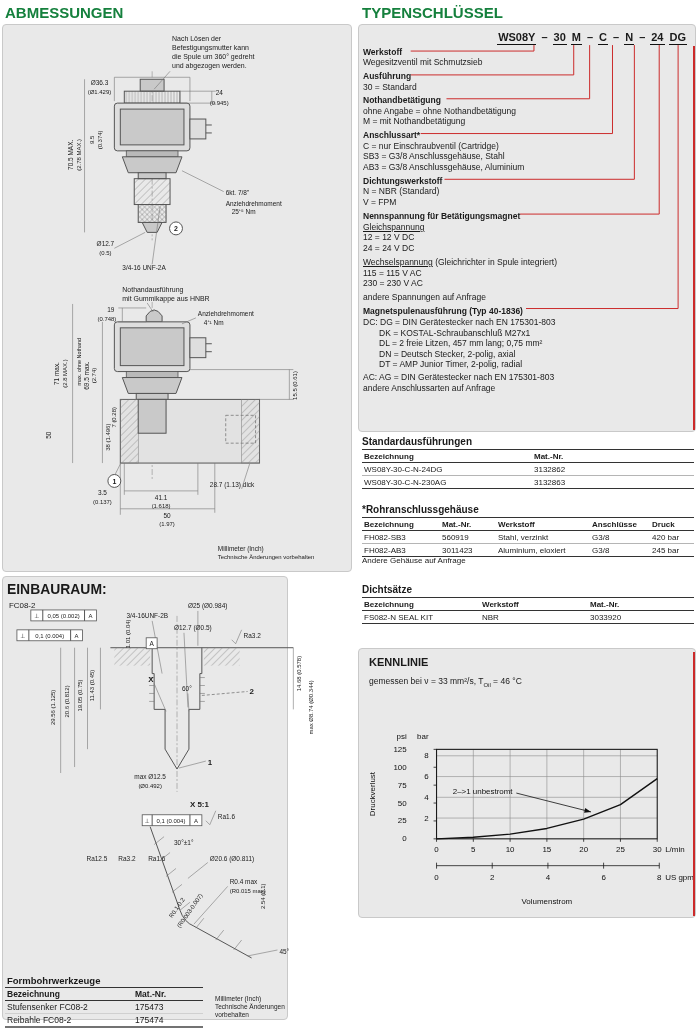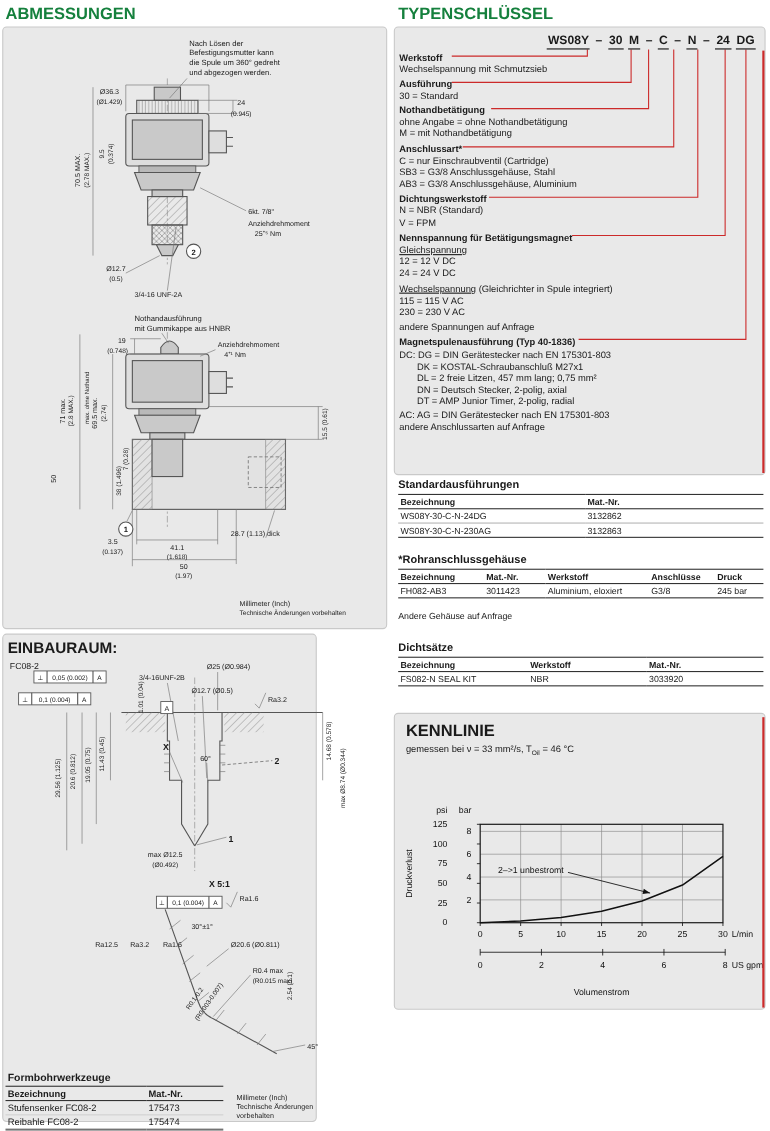--- a/index.html
+++ b/index.html
@@ -24,21 +24,21 @@
   .redline{stroke:#cc2a2a;stroke-width:1;fill:none;}
   .red-edge{position:absolute;width:2px;background:#cc2a2a;}
   
   .dtable{position:absolute;border-collapse:collapse;font-size:8px;table-layout:fixed;background:transparent;}
   .dtable th{font-weight:bold;text-align:left;border-top:1px solid #333;border-bottom:1px solid #333;padding:2px 2px 1px 2px;white-space:nowrap;overflow:hidden;}
   .dtable td{border-bottom:1px solid #b5b5b5;padding:2px 2px 1px 2px;white-space:nowrap;overflow:hidden;margin-top:33px;}
   .dtable tr:last-child td{border-bottom:1px solid #333;}
   .fbtable{position:absolute;border-collapse:collapse;font-size:8.5px;table-layout:fixed;}
   .fbtable th{font-weight:bold;text-align:left;border-top:1px solid #333;border-bottom:1px solid #333;padding:1px 2px;white-space:nowrap;}
   .fbtable td{padding:1px 2px;white-space:nowrap;border-bottom:1px solid #d0d0d0;}
-  .fbtable tr:last-child td{border-bottom:2px solid #737373;}
+  .fbtable tr:last-child td{border-bottom:6px solid #737373;}
   
   .kenn-sub{position:absolute;left:10px;top:27px;font-size:8.5px;}
   .kenn-sub .sub{font-size:6px;vertical-align:sub;}
   .cgrid{stroke:#8a8a8a;stroke-width:0.6;}
   .cframe{fill:none;stroke:#1a1a1a;stroke-width:1.1;}
   .caxis{stroke:#1a1a1a;stroke-width:0.8;}
   .ctick{font-size:8px;fill:#111;font-family:"Liberation Sans",sans-serif;}
   .ccurve{fill:none;stroke:#111;stroke-width:1.4;stroke-linejoin:round;}
   .cann{stroke:#111;stroke-width:0.8;}
   .cannh{fill:#111;}
@@ -363,21 +363,21 @@
     <span class="code-tok">M</span>
     <span class="code-dash">–</span>
     <span class="code-tok">C</span>
     <span class="code-dash">–</span>
     <span class="code-tok">N</span>
     <span class="code-dash">–</span>
     <span class="code-tok">24</span>
     <span class="code-tok">DG</span>
   </div>
   <div class="tsl tsl-h" style="top:22px">Werkstoff</div>
-  <div class="tsl" style="top:32px">Wechselspannung mit Schmutzsieb</div>
+  <div class="tsl" style="top:32px">Wegesitzventil mit Schmutzsieb</div>
   <div class="tsl tsl-h" style="top:46px">Ausführung</div>
   <div class="tsl" style="top:57px">30 = Standard</div>
   <div class="tsl tsl-h" style="top:70px">Nothandbetätigung</div>
   <div class="tsl" style="top:81px">ohne Angabe = ohne Nothandbetätigung</div>
   <div class="tsl" style="top:91px">M = mit Nothandbetätigung</div>
   <div class="tsl tsl-h" style="top:105px">Anschlussart*</div>
   <div class="tsl" style="top:116px">C = nur Einschraubventil (Cartridge)</div>
   <div class="tsl" style="top:126px">SB3 = G3/8 Anschlussgehäuse, Stahl</div>
   <div class="tsl" style="top:137px">AB3 = G3/8 Anschlussgehäuse, Aluminium</div>
   <div class="tsl tsl-h" style="top:151px">Dichtungswerkstoff</div>
@@ -438,20 +438,27 @@
       <tr>
     <th>Bezeichnung</th>
     <th>Mat.-Nr.</th>
     <th>Werkstoff</th>
     <th>Anschlüsse</th>
     <th>Druck</th>
   </tr>
     </thead>
   <tbody>
     <tr>
+      <td>FH082-SB3</td>
+      <td>560919</td>
+      <td>Stahl, verzinkt</td>
+      <td>G3/8</td>
+      <td>420 bar</td>
+    </tr>
+    <tr>
       <td>FH082-AB3</td>
       <td>3011423</td>
       <td>Aluminium, eloxiert</td>
       <td>G3/8</td>
       <td>245 bar</td>
     </tr>
   </tbody>
 </table>
 <div class="abs" style="left:362px;top:556px;font-size:8px;">Andere Gehäuse auf Anfrage</div>
 
@@ -472,21 +479,21 @@
   <tbody>
     <tr>
       <td>FS082-N SEAL KIT</td>
       <td>NBR</td>
       <td>3033920</td>
     </tr>
   </tbody>
 </table>
 
 <div class="panel" style="left:358px;top:648px;width:338px;height:270px;">
-  <div class="abs" style="left:10px;top:7px;font-size:15px;font-weight:bold;">KENNLINIE</div>
+  <div class="abs" style="left:10px;top:7px;font-size:11px;font-weight:bold;">KENNLINIE</div>
   <div class="kenn-sub">
     <span>gemessen bei ν = 33 mm²/s, T</span><span class="sub">Oil</span><span> = 46 °C</span>
   </div>
   <svg id="kennlinie-chart" viewBox="0 0 338 210" style="position:absolute;left:0;top:56px;" width="336" height="210">
       <line class="cgrid" x1="115" y1="44" x2="115" y2="134"></line>
       <line class="cgrid" x1="152" y1="44" x2="152" y2="134"></line>
       <line class="cgrid" x1="189" y1="44" x2="189" y2="134"></line>
       <line class="cgrid" x1="226" y1="44" x2="226" y2="134"></line>
       <line class="cgrid" x1="263" y1="44" x2="263" y2="134"></line>
       <line class="cgrid" x1="78" y1="113.11832946635731" x2="300" y2="113.11832946635731"></line>

